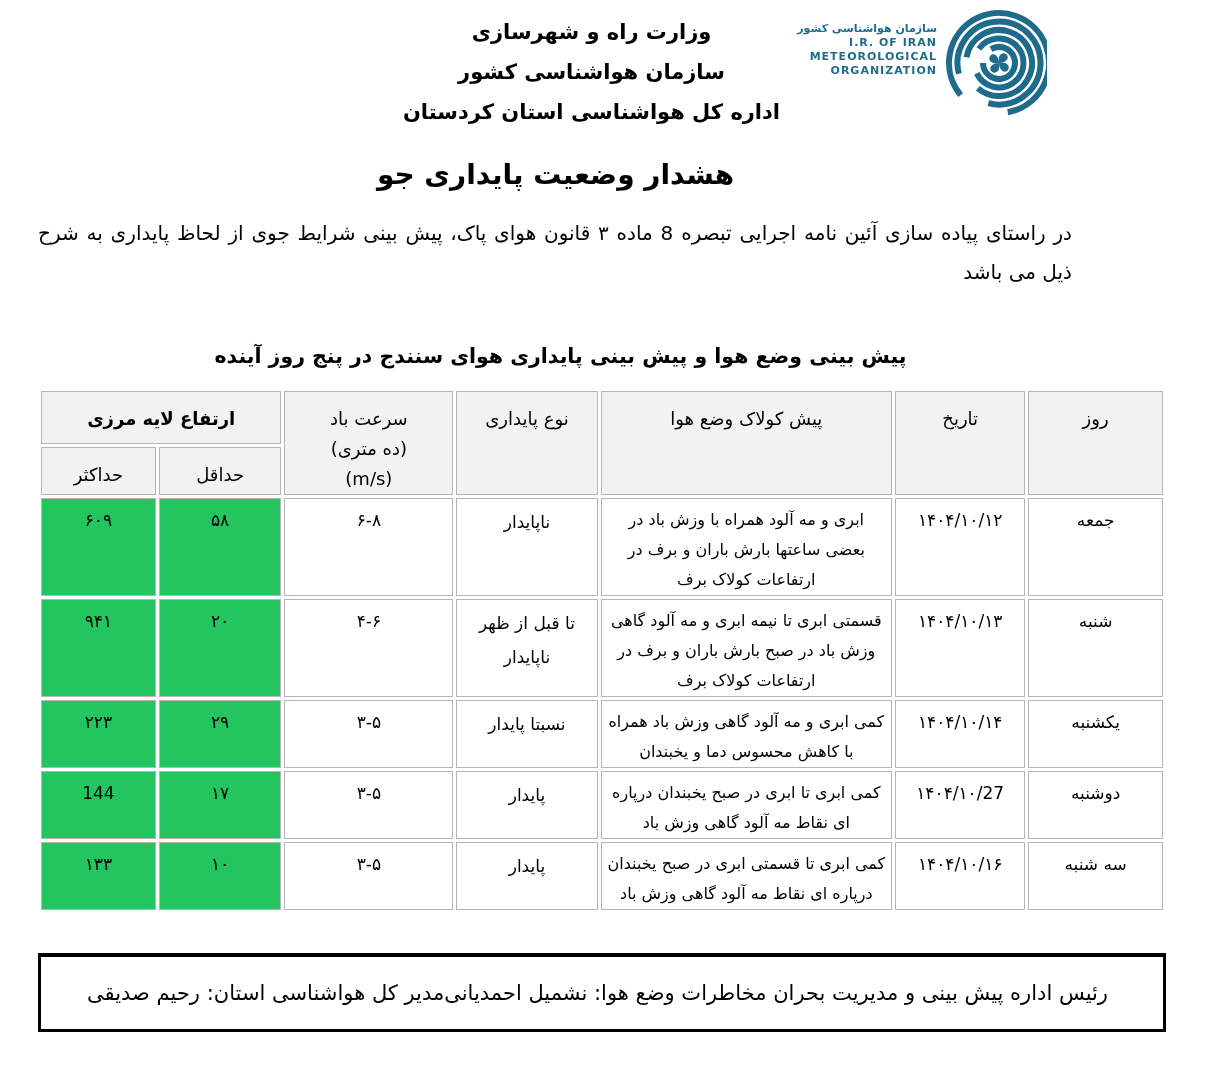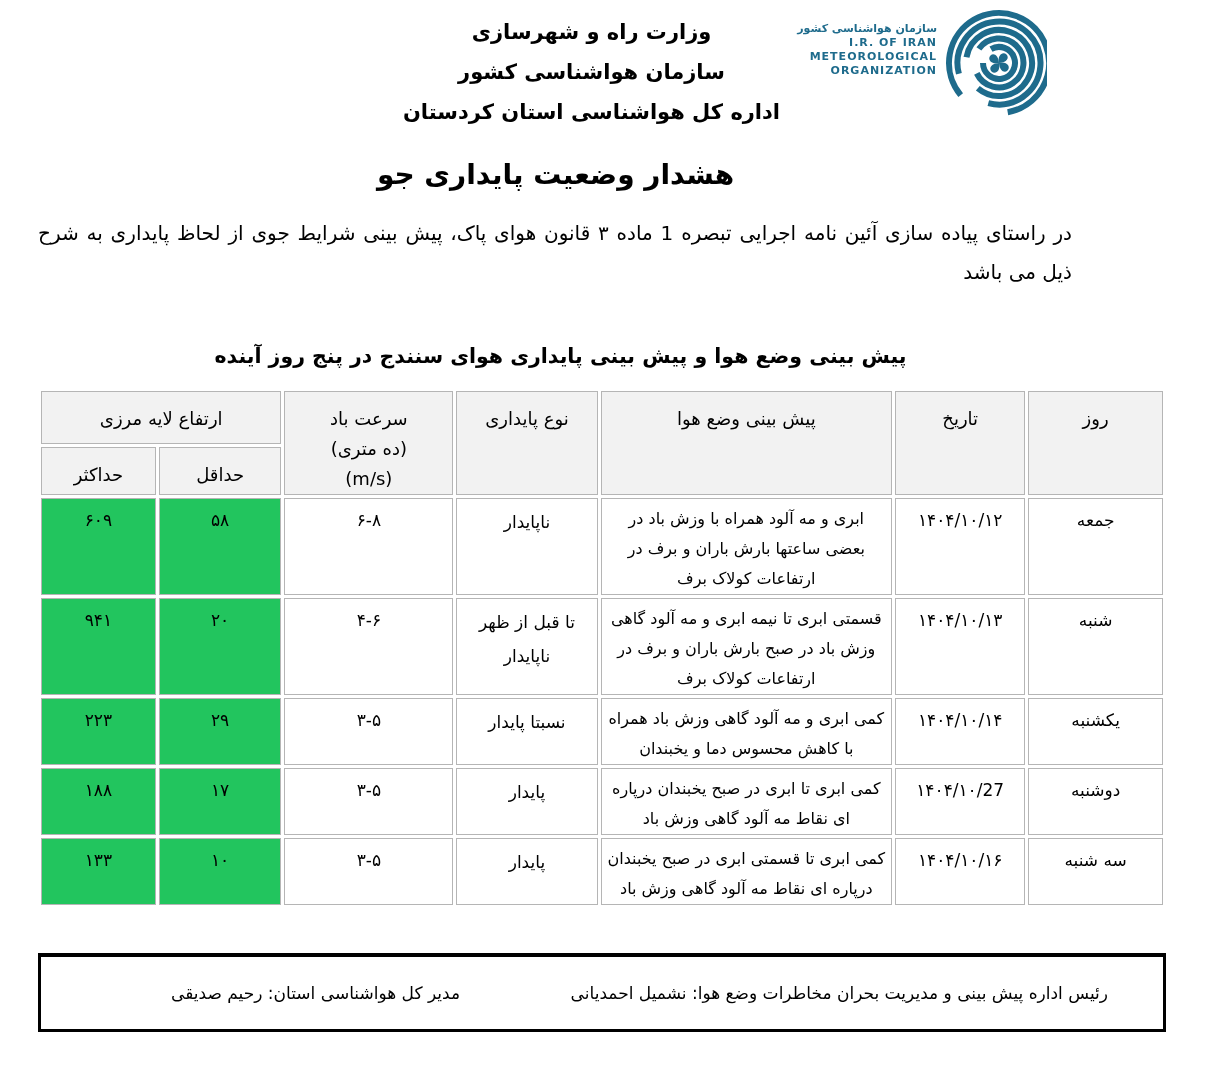--- a/index.html
+++ b/index.html
@@ -25,44 +25,44 @@
            font-size:20px; line-height:39px; text-align:justify; }
   .table-caption { position:absolute; top:344px; left:10px; right:0; text-align:center;
                    font-size:20.5px; font-weight:bold; direction:rtl; }
 
   
   .tbl-wrap { position:absolute; top:388px; left:38px; width:1128px; }
   table.forecast { width:100%; direction:rtl; border-collapse:separate; border-spacing:3px;
                    table-layout:fixed; }
   th, td { border:1px solid #b5b5b5; text-align:center; vertical-align:top; }
   th { background:#f2f2f2; font-weight:normal; font-size:18px; line-height:30px; padding-top:12px; }
-  th.group { padding-top:4px; vertical-align:middle; height:50px; }
+  th.group { padding-top:4px; vertical-align:middle; height:50px;font-weight:bold; }
   tr.subhead th { height:46px; padding-top:12px; }
   td { background:#ffffff; font-size:17px; line-height:30px; padding:6px 5px 0 5px; }
-  td.forecast-cell { font-size:16px; line-height:30px; padding-top:5px; }
+  td.forecast-cell { font-size:16px; line-height:30px; }
   td.stability-cell { line-height:34px; }
   td.shade { background:#22c55e; }
   tr.h96 td { height:94px; }
   tr.h90 td { height:90px; }
   tr.h64 td { height:64px; }
   col.c-day  { width:12.2%; }
   col.c-date { width:11.8%; }
   col.c-fore { width:26.4%; }
   col.c-stab { width:12.8%; }
   col.c-wind { width:15.3%; }
   col.c-min  { width:11.1%; }
   col.c-max  { width:10.4%; }
   .wind-sub { display:block; }
 
   
   .footer-box { position:absolute; top:953px; left:38px; width:1128px; height:79px;
                 border:3px solid #000; border-top-width:4px;
                 display:flex; direction:rtl; align-items:center; justify-content:space-between;
                 padding-right:55px; padding-left:130px; }
-  .footer-sig { font-size:17px; direction:rtl; white-space:nowrap; }
+  .footer-sig { font-size:21px; direction:rtl; white-space:nowrap; }
 </style>
 </head>
 <body>
 
 <div class="page">
 
   <div class="org-header">
     <div class="org-line">وزارت راه و شهرسازی</div>
     <div class="org-line">سازمان هواشناسی کشور</div>
     <div class="org-line">اداره کل هواشناسی استان کردستان</div>
@@ -87,40 +87,40 @@
         <path d="M62,52 C60,44 66,40 69.5,43.5 C72.5,46.5 70,51.5 62,52 Z"></path>
         <path d="M62,52 C60,44 66,40 69.5,43.5 C72.5,46.5 70,51.5 62,52 Z" transform="rotate(90 62 52)"></path>
         <path d="M62,52 C60,44 66,40 69.5,43.5 C72.5,46.5 70,51.5 62,52 Z" transform="rotate(180 62 52)"></path>
         <path d="M62,52 C60,44 66,40 69.5,43.5 C72.5,46.5 70,51.5 62,52 Z" transform="rotate(270 62 52)"></path>
       </g>
     </svg>
   </div>
 
   <div class="doc-title">هشدار وضعیت پایداری جو</div>
 
-  <div class="intro">در راستای پیاده سازی آئین نامه اجرایی تبصره 1 ماده ۳ قانون هوای پاک، پیش بینی شرایط جوی از لحاظ پایداری به شرح ذیل می باشد</div>
+  <div class="intro">در راستای پیاده سازی آئین نامه اجرایی تبصره 8 ماده ۳ قانون هوای پاک، پیش بینی شرایط جوی از لحاظ پایداری به شرح ذیل می باشد</div>
 
   <div class="table-caption">پیش بینی وضع هوا و پیش بینی پایداری هوای سنندج در پنج روز آینده</div>
 
   <div class="tbl-wrap">
     <table class="forecast">
       <colgroup>
         <col class="c-day">
           <col class="c-date">
           <col class="c-fore">
           <col class="c-stab">
         <col class="c-wind">
           <col class="c-min">
           <col class="c-max">
       </colgroup>
       <thead>
         <tr>
           <th rowspan="2">روز</th>
           <th rowspan="2">تاریخ</th>
-          <th rowspan="2">پیش بینی وضع هوا</th>
+          <th rowspan="2">پیش کولاک وضع هوا</th>
           <th rowspan="2">نوع پایداری</th>
           <th rowspan="2">
             <span class="wind-sub">سرعت باد</span>
             <span class="wind-sub">(ده متری)</span>
             <span class="wind-sub" dir="ltr">(m/s)</span>
           </th>
           <th colspan="2" class="group">ارتفاع لایه مرزی</th>
         </tr>
         <tr class="subhead">
           <th>حداقل</th>
@@ -155,21 +155,21 @@
           <td class="shade">۲۹</td>
           <td class="shade">۲۲۳</td>
         </tr>
         <tr class="h64">
           <td>دوشنبه</td>
           <td><span dir="ltr">۱۴۰۴/۱۰/27</span></td>
           <td class="forecast-cell">کمی ابری تا ابری در صبح یخبندان درپاره ای نقاط مه آلود گاهی وزش باد</td>
           <td class="stability-cell">پایدار</td>
           <td><span dir="ltr">۳-۵</span></td>
           <td class="shade">۱۷</td>
-          <td class="shade">۱۸۸</td>
+          <td class="shade">144</td>
         </tr>
         <tr class="h64">
           <td>سه شنبه</td>
           <td><span dir="ltr">۱۴۰۴/۱۰/۱۶</span></td>
           <td class="forecast-cell">کمی ابری تا قسمتی ابری در صبح یخبندان درپاره ای نقاط مه آلود گاهی وزش باد</td>
           <td class="stability-cell">پایدار</td>
           <td><span dir="ltr">۳-۵</span></td>
           <td class="shade">۱۰</td>
           <td class="shade">۱۳۳</td>
         </tr>

